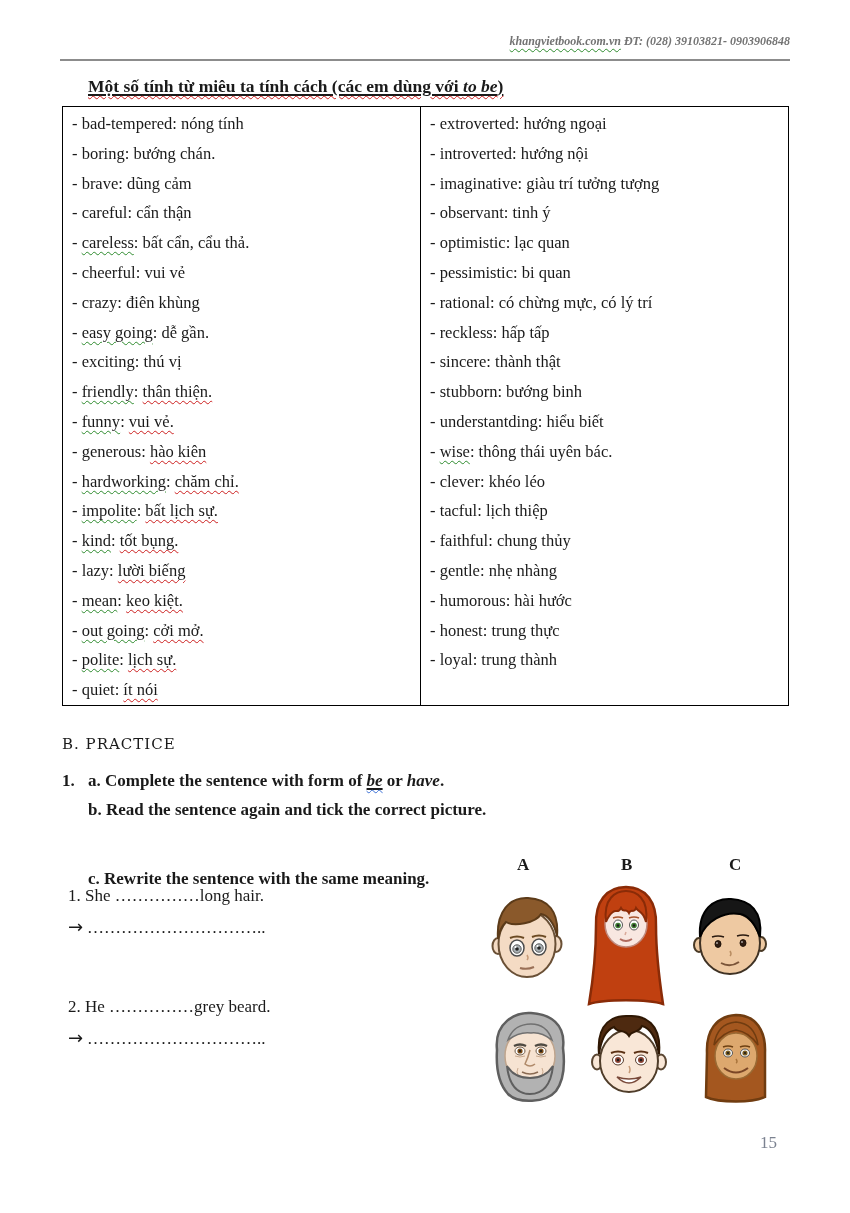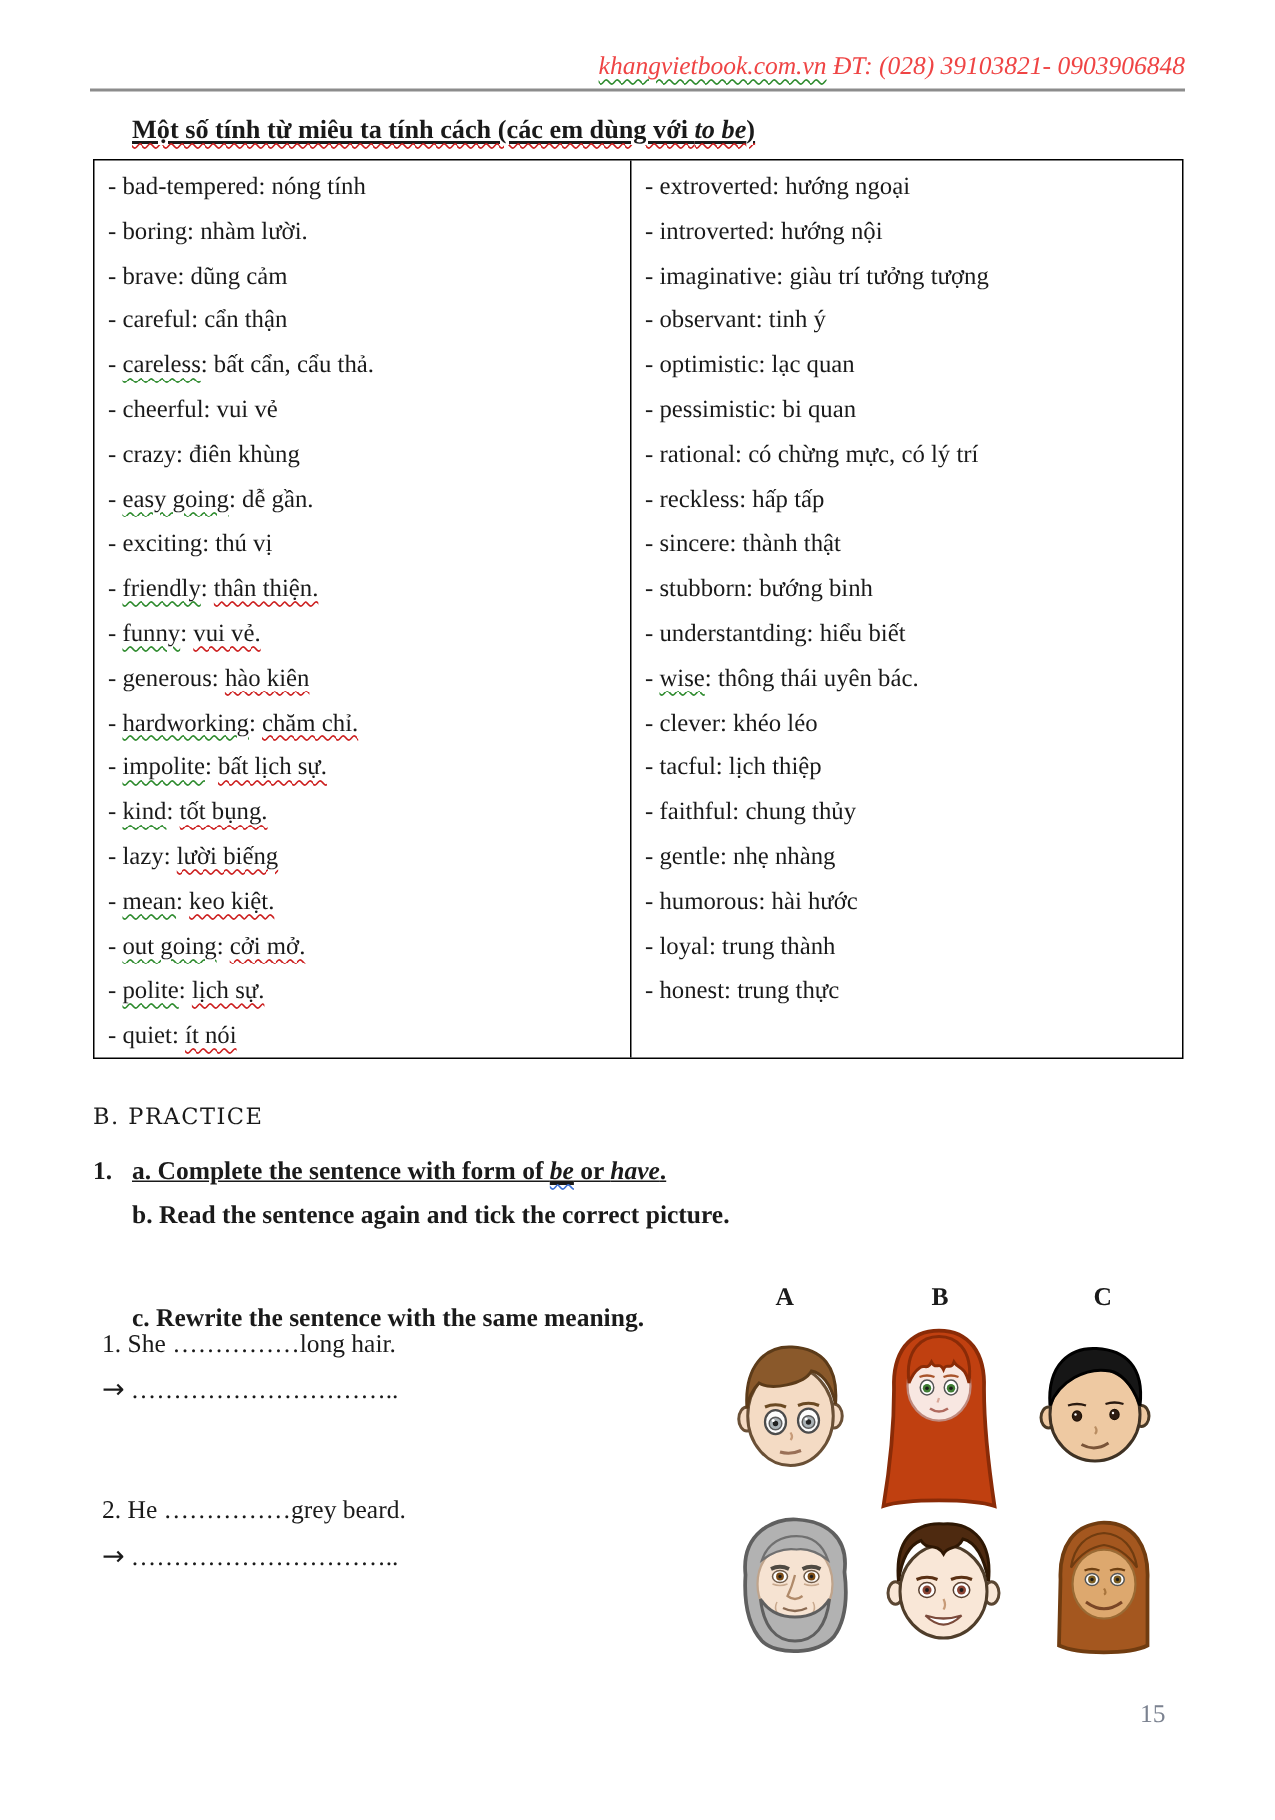--- a/index.html
+++ b/index.html
@@ -3,21 +3,21 @@
 <meta charset="utf-8">
 <style>
   html,body{margin:0;padding:0;background:#ffffff;}
   .page{
     position:relative;width:850px;height:1213px;background:#fff;
     font-family:"Liberation Serif", serif;color:#1a1a1a;overflow:hidden;
   }
   
   .hdr{
     position:absolute;top:34px;left:60px;width:730px;text-align:right;
-    font-style:italic;font-weight:normal;font-size:17px;color:#ef4444;white-space:nowrap;
+    font-style:italic;font-weight:bold;font-size:12px;color:#737373;white-space:nowrap;
   }
   .sq-green{text-decoration:underline wavy #2e8b2e;text-decoration-thickness:1px;text-underline-offset:3px;}
   .sq-red{text-decoration:underline wavy #cc1f1f;text-decoration-thickness:1px;text-underline-offset:3px;margin-top:36px;}
   .sq-blue{text-decoration:underline wavy #3b6fd4;text-decoration-thickness:1px;text-underline-offset:3px;}
   .hdr-rule{position:absolute;top:59px;left:60px;width:730px;border-top:2px solid #8c8c8c;height:0;}
   
   .doc-title{position:absolute;top:76px;left:88px;font-size:17.5px;font-weight:bold;white-space:nowrap;}
   .u-solid{text-decoration:underline;text-decoration-thickness:1.5px;text-underline-offset:2px;}
   
   .vtable{
@@ -52,21 +52,21 @@
 <div class="page">
 
   <div class="hdr"><span class="sq-green">khangvietbook.com.vn</span><span> ĐT: (028) 39103821- 0903906848</span></div>
   <div class="hdr-rule"></div>
 
   <div class="doc-title"><span class="u-solid"><span class="sq-red">Một số tính từ miêu ta tính cách (các em dùng với </span><i class="sq-red">to be</i><span class="sq-red">)</span></span></div>
 
   <div class="vtable">
     <div class="vcell vcell-left">
         <div class="vline">- <span>bad-tempered</span>: <span>nóng tính</span></div>
-        <div class="vline">- <span>boring</span>: <span>nhàm lười.</span></div>
+        <div class="vline">- <span>boring</span>: <span>bướng chán.</span></div>
         <div class="vline">- <span>brave</span>: <span>dũng cảm</span></div>
         <div class="vline">- <span>careful</span>: <span>cẩn thận</span></div>
         <div class="vline">- <span class="sq-green">careless</span>: <span>bất cẩn, cẩu thả.</span></div>
         <div class="vline">- <span>cheerful</span>: <span>vui vẻ</span></div>
         <div class="vline">- <span>crazy</span>: <span>điên khùng</span></div>
         <div class="vline">- <span class="sq-green">easy going</span>: <span>dễ gần.</span></div>
         <div class="vline">- <span>exciting</span>: <span>thú vị</span></div>
         <div class="vline">- <span class="sq-green">friendly</span>: <span class="sq-red">thân thiện.</span></div>
         <div class="vline">- <span class="sq-green">funny</span>: <span class="sq-red">vui vẻ.</span></div>
         <div class="vline">- <span>generous</span>: <span class="sq-red">hào kiên</span></div>
@@ -90,27 +90,27 @@
         <div class="vline">- <span>reckless</span>: <span>hấp tấp</span></div>
         <div class="vline">- <span>sincere</span>: <span>thành thật</span></div>
         <div class="vline">- <span>stubborn</span>: <span>bướng binh</span></div>
         <div class="vline">- <span>understantding</span>: <span>hiểu biết</span></div>
         <div class="vline">- <span class="sq-green">wise</span>: <span>thông thái uyên bác.</span></div>
         <div class="vline">- <span>clever</span>: <span>khéo léo</span></div>
         <div class="vline">- <span>tacful</span>: <span>lịch thiệp</span></div>
         <div class="vline">- <span>faithful</span>: <span>chung thủy</span></div>
         <div class="vline">- <span>gentle</span>: <span>nhẹ nhàng</span></div>
         <div class="vline">- <span>humorous</span>: <span>hài hước</span></div>
+        <div class="vline">- <span>honest</span>: <span>trung thực</span></div>
         <div class="vline">- <span>loyal</span>: <span>trung thành</span></div>
-        <div class="vline">- <span>honest</span>: <span>trung thực</span></div>
       </div>
   </div>
 
   <div class="practice-h">B. PRACTICE</div>
-  <div class="pline" style="top:771px;left:62px;text-decoration:underline;"><span class="pnum">1.</span><span>a. Complete the sentence with form of </span><span class="u-solid"><i class="sq-blue">be</i></span><span> or </span><i>have</i><span>.</span></div>
+  <div class="pline" style="top:771px;left:62px;"><span class="pnum">1.</span><span>a. Complete the sentence with form of </span><span class="u-solid"><i class="sq-blue">be</i></span><span> or </span><i>have</i><span>.</span></div>
   <div class="pline" style="top:800px;left:88px;">b. Read the sentence again and tick the correct picture.</div>
   <div class="pline" style="top:829px;left:88px;margin-top:40px;">c. Rewrite the sentence with the same meaning.</div>
 
   <div class="col-lab" style="left:517px;">A</div>
   <div class="col-lab" style="left:621px;">B</div>
   <div class="col-lab" style="left:729px;">C</div>
 
   <div class="ex" style="top:886px;left:68px;">1. She ……………long hair.</div>
   <div class="ex" style="top:916px;left:68px;"><span class="arrow-g">→</span><span>…………………………..</span></div>
 

